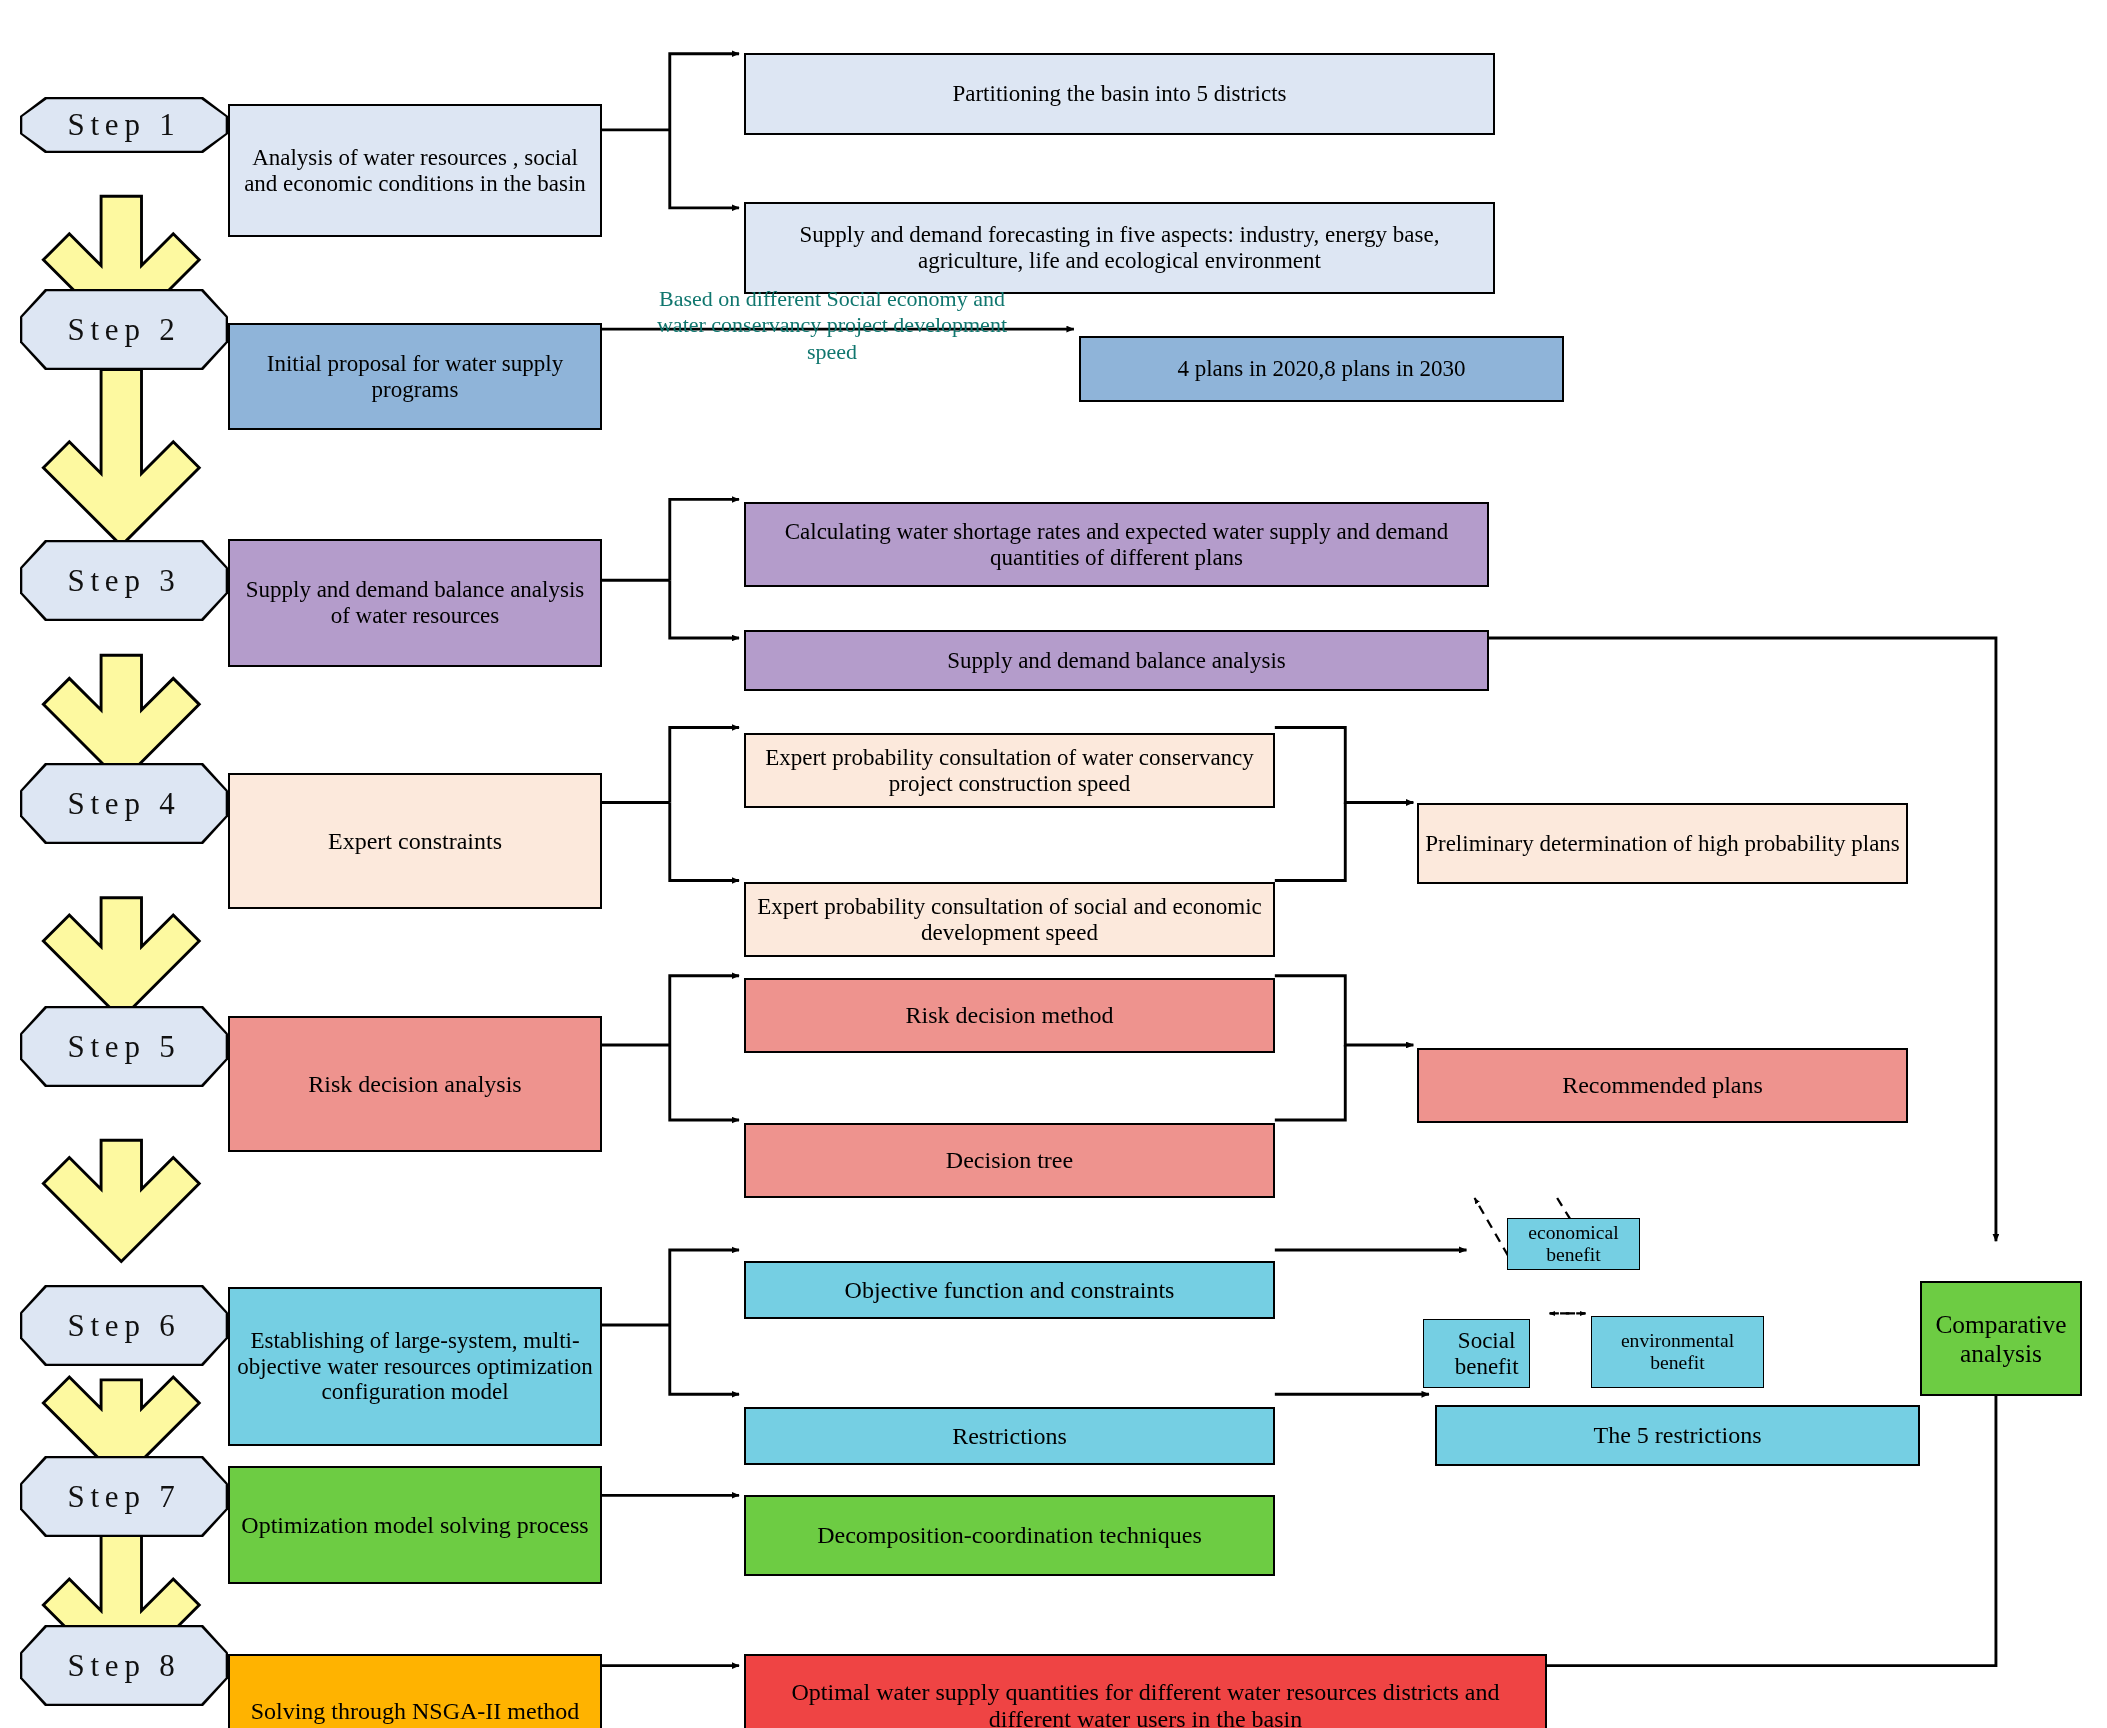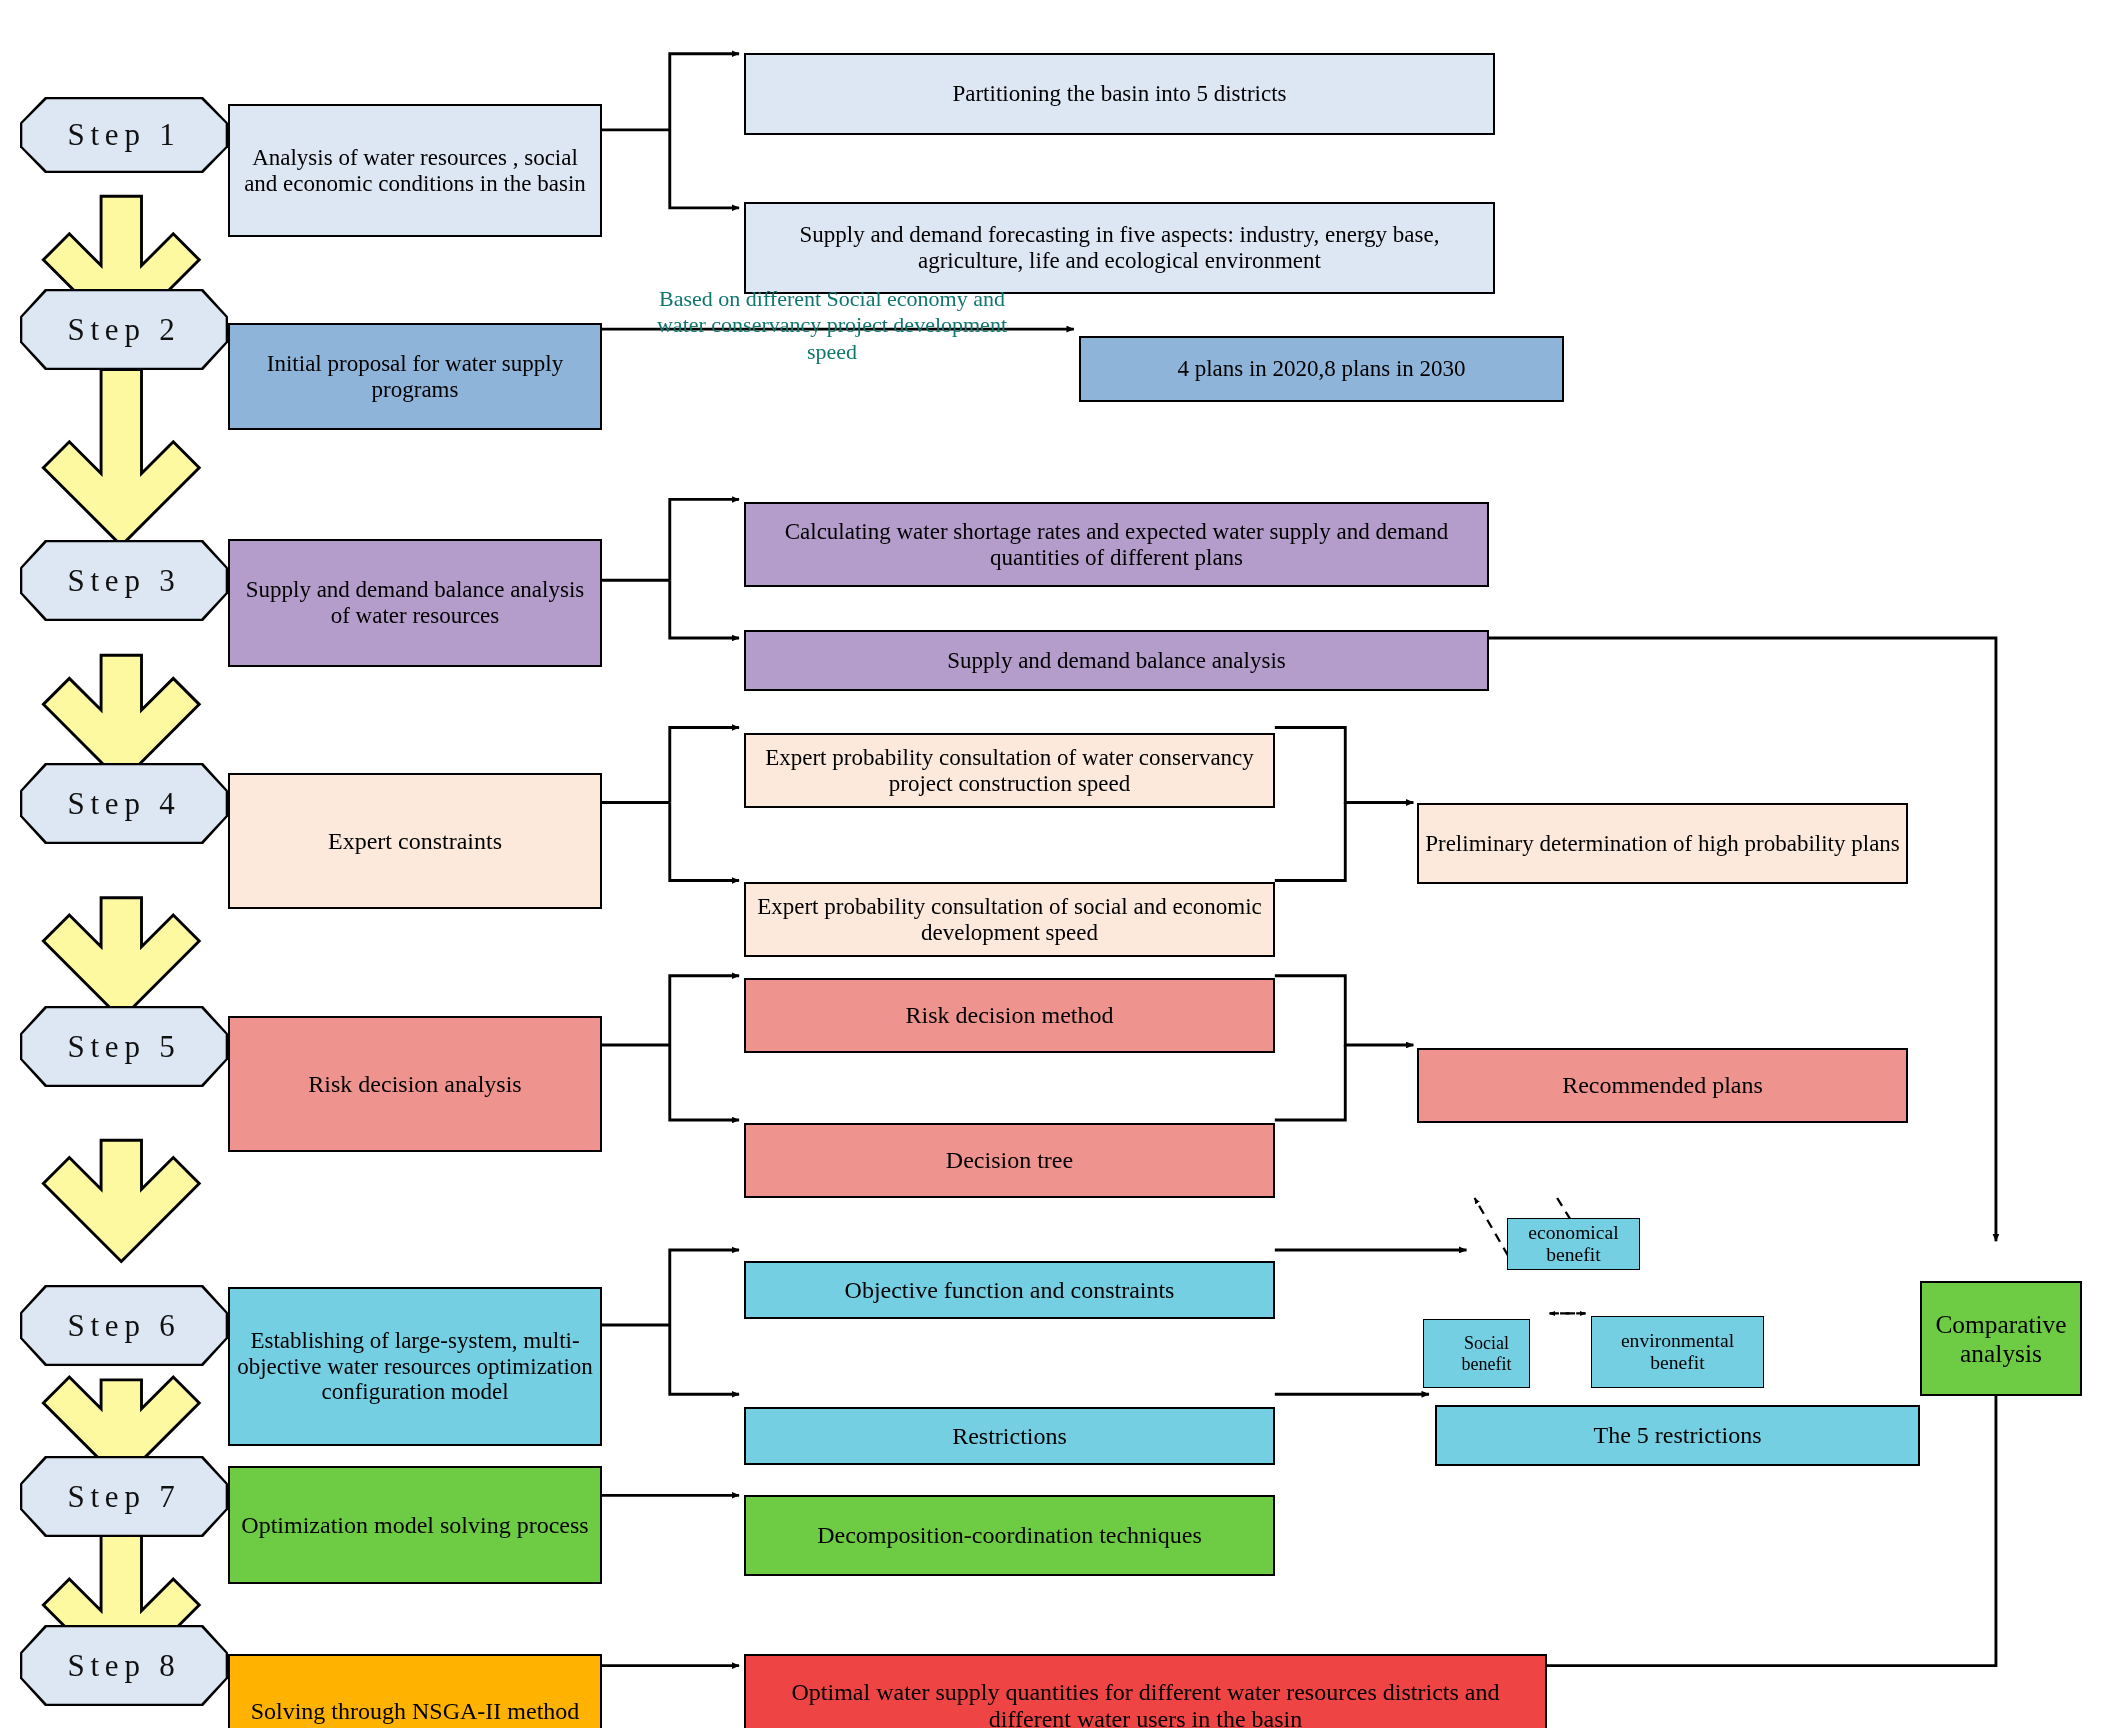--- a/index.html
+++ b/index.html
@@ -75,21 +75,21 @@
     </g>
 
     <g stroke="#000" fill="none" stroke-width="4" stroke-dasharray="16 12">
       <path d="M2612,2175 L2554,2075" marker-end="url(#ahs)"></path>
       <path d="M2697,2075 L2762,2180" marker-end="url(#ahs)"></path>
       <path d="M2684,2275 L2746,2275" marker-end="url(#ahs)"></path>
       <path d="M2746,2275 L2684,2275" marker-end="url(#ahs)"></path>
     </g>
   </svg>
 
-  <div class="octwrap" style="left:20px;top:97px;width:208px;height:76px;">
+  <div class="octwrap" style="left:20px;top:97px;width:208px;height:56px;">
     <div class="octshape"></div>
     <div class="octface">
         <span class="octlabel">Step 1</span>
       </div>
   </div>
   <div class="node" style="left:228px;top:64px;width:374px;height:133px;background:#dde6f3;font-size:23px;">
     <span class="txt">Analysis of water resources , social and economic conditions in the basin</span>
   </div>
   <div class="node" style="left:744px;top:12.7px;width:751px;height:82px;background:#dde6f3;font-size:23px;">
     <span class="txt">Partitioning the basin into 5 districts</span>
@@ -192,21 +192,21 @@
   <div class="node" style="left:744px;top:1221px;width:531px;height:58px;background:#75cfe3;font-size:24px;">
     <span class="txt">Objective function and constraints</span>
   </div>
   <div class="node" style="left:744px;top:1367px;width:531px;height:58px;background:#75cfe3;font-size:24px;">
     <span class="txt">Restrictions</span>
   </div>
 
   <div class="node" style="left:1507px;top:1178px;width:133px;height:52px;background:#75cfe3;border-width:1.7px;font-size:19.6px;">
     <span class="txt">economical benefit</span>
   </div>
-  <div class="node" style="left:1423px;top:1279px;width:107px;height:69px;background:#75cfe3;border-width:1.7px;font-size:18px;padding-left:26px;">
+  <div class="node" style="left:1423px;top:1279px;width:107px;height:69px;background:#75cfe3;border-width:1.7px;font-size:23px;padding-left:26px;">
     <span class="txt">Social benefit</span>
   </div>
   <div class="node" style="left:1591px;top:1276px;width:173px;height:72px;background:#75cfe3;border-width:1.7px;font-size:19.6px;">
     <span class="txt">environmental benefit</span>
   </div>
 
   <div class="node" style="left:1435px;top:1365px;width:485px;height:61px;background:#75cfe3;font-size:24px;">
     <span class="txt">The 5 restrictions</span>
   </div>
 

